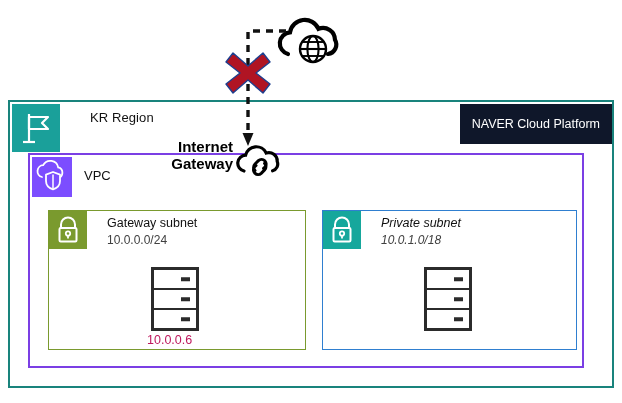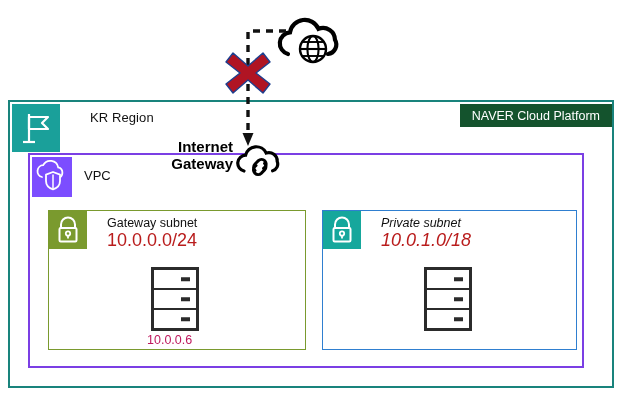--- a/index.html
+++ b/index.html
@@ -33,22 +33,22 @@
     font-size:13px;
     color:#111;
     letter-spacing:.1px;
     margin-left:24px;
   }
 
   
   .naver-badge{
     position:absolute;
     right:10px; top:104px;
-    height:23px;
-    background:#14532d;
+    height:40px;
+    background:#0f172a;
     color:#ffffff;
     font-size:12.5px;
     display:flex;align-items:center;
     padding:0 12px;
     white-space:nowrap;
     margin-left:26px;
   }
 
   
   .vpc-box{
@@ -92,21 +92,21 @@
     box-sizing:border-box;
   }
   .subnet.public .subnet-icon{background:#7a9a2e;}
   .subnet.private .subnet-icon{background:#16a79c;}
   .subnet-title{
     position:absolute;left:58px;top:4px;
     font-size:12.5px;color:#111;line-height:16px;
   }
   .subnet-cidr{
     position:absolute;left:58px;top:21px;
-    font-size:18px;color:#b91c1c;line-height:16px;
+    font-size:12px;color:#404040;line-height:16px;
   }
 
   
   .server{
     position:absolute;
     width:48px;height:64px;
     display:flex;flex-direction:column;
     border:3px solid #2b2b2b;
     box-sizing:border-box;
     background:#ffffff;

